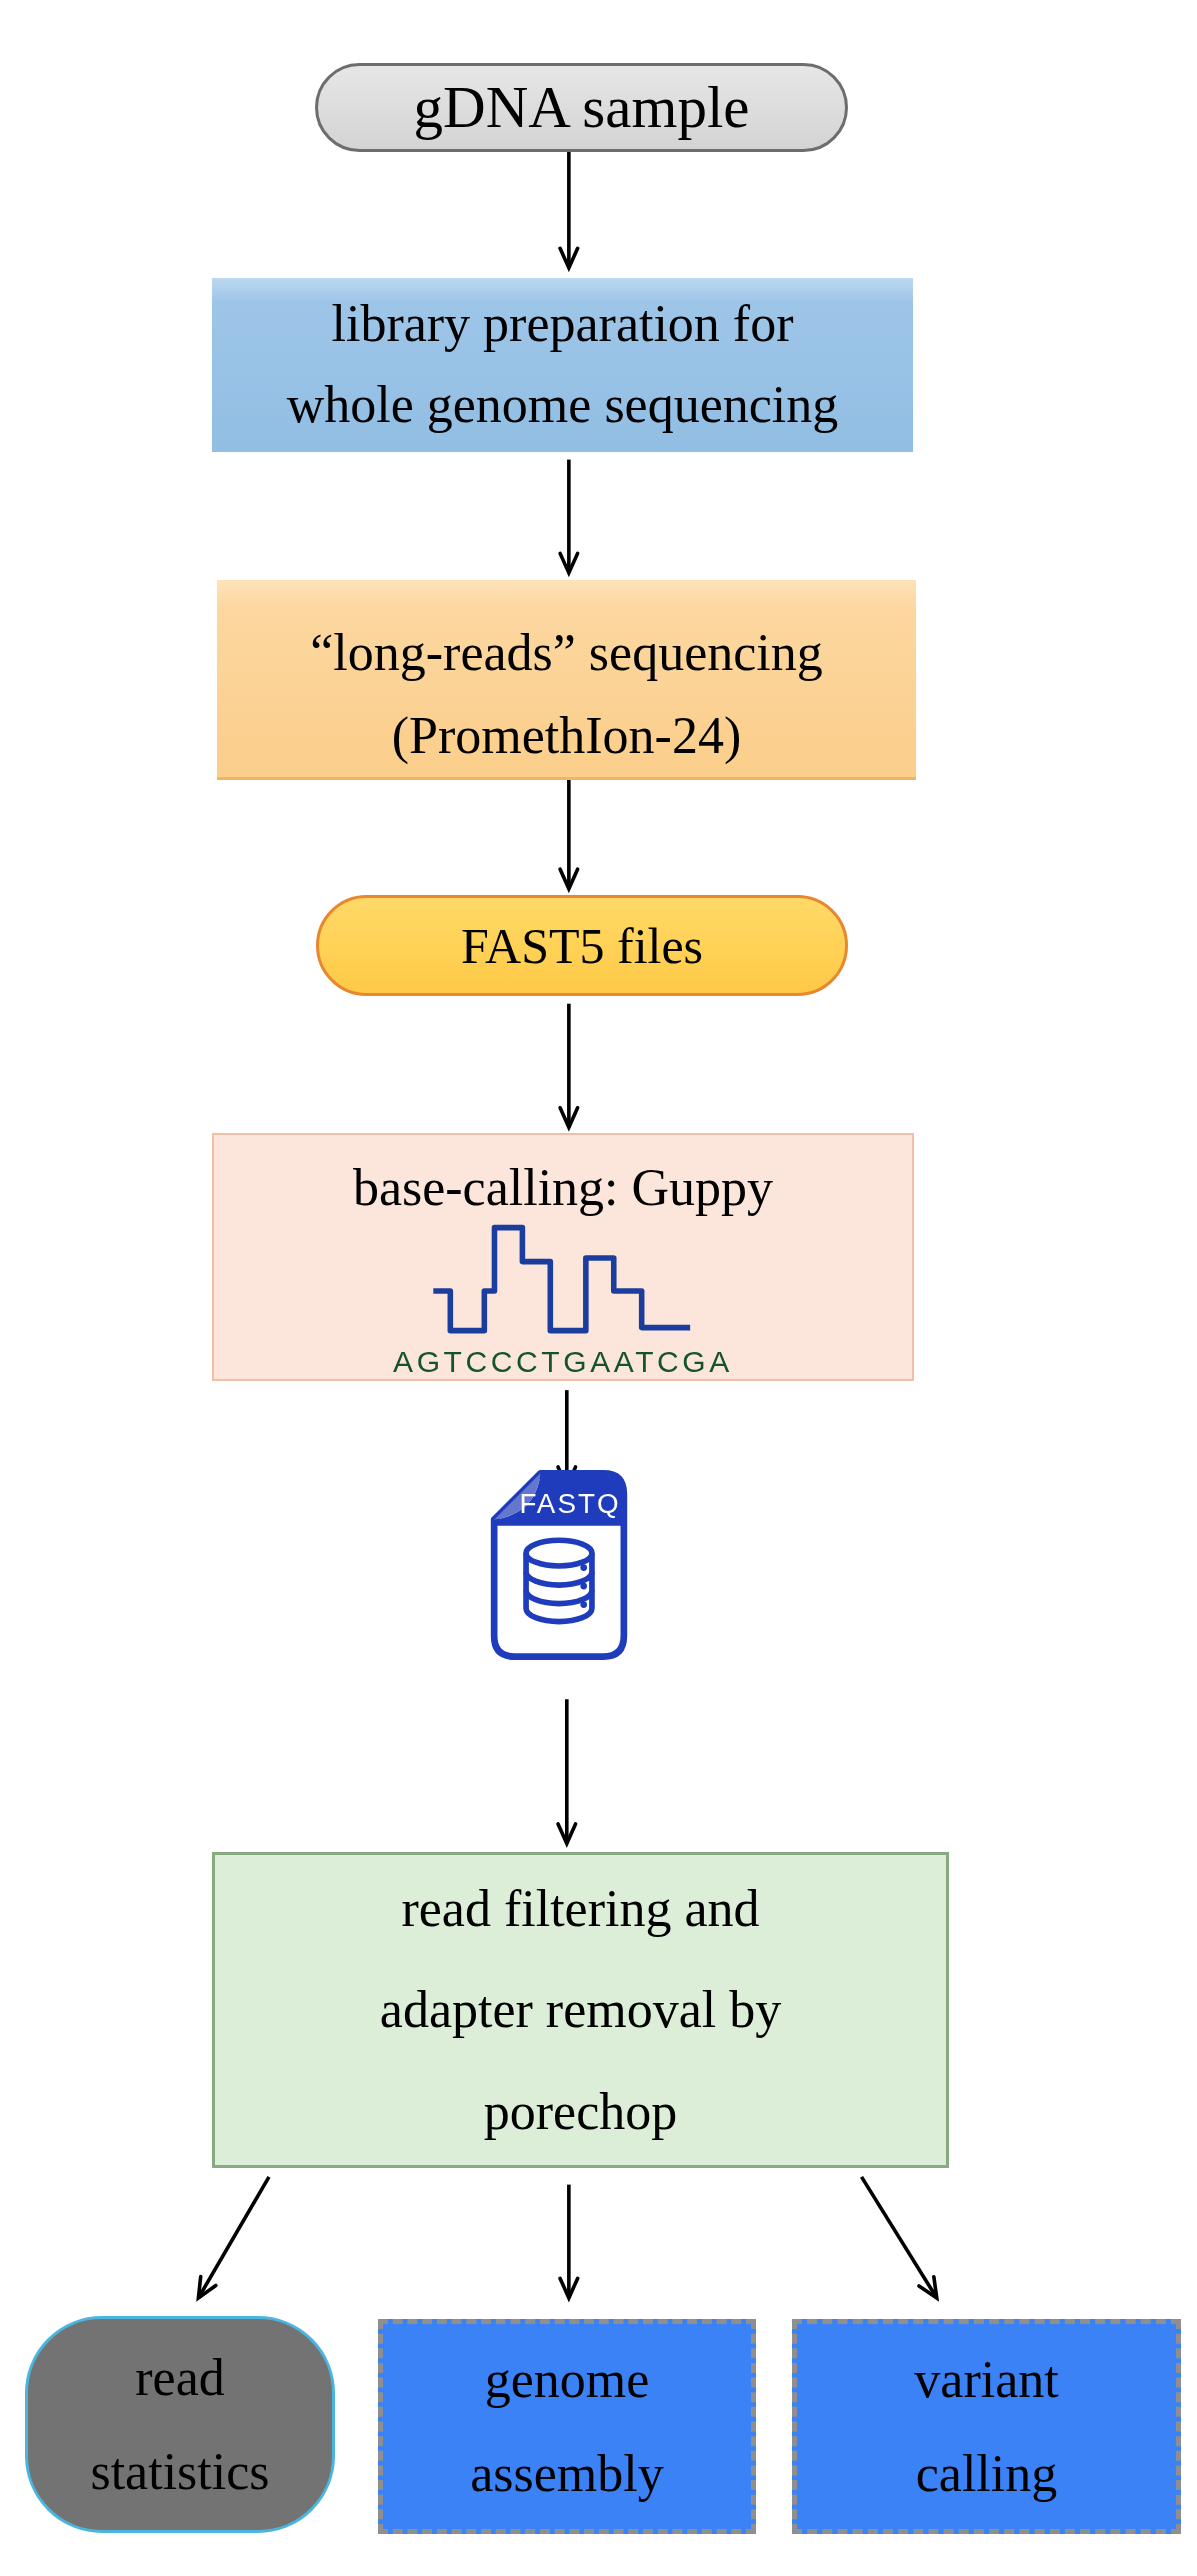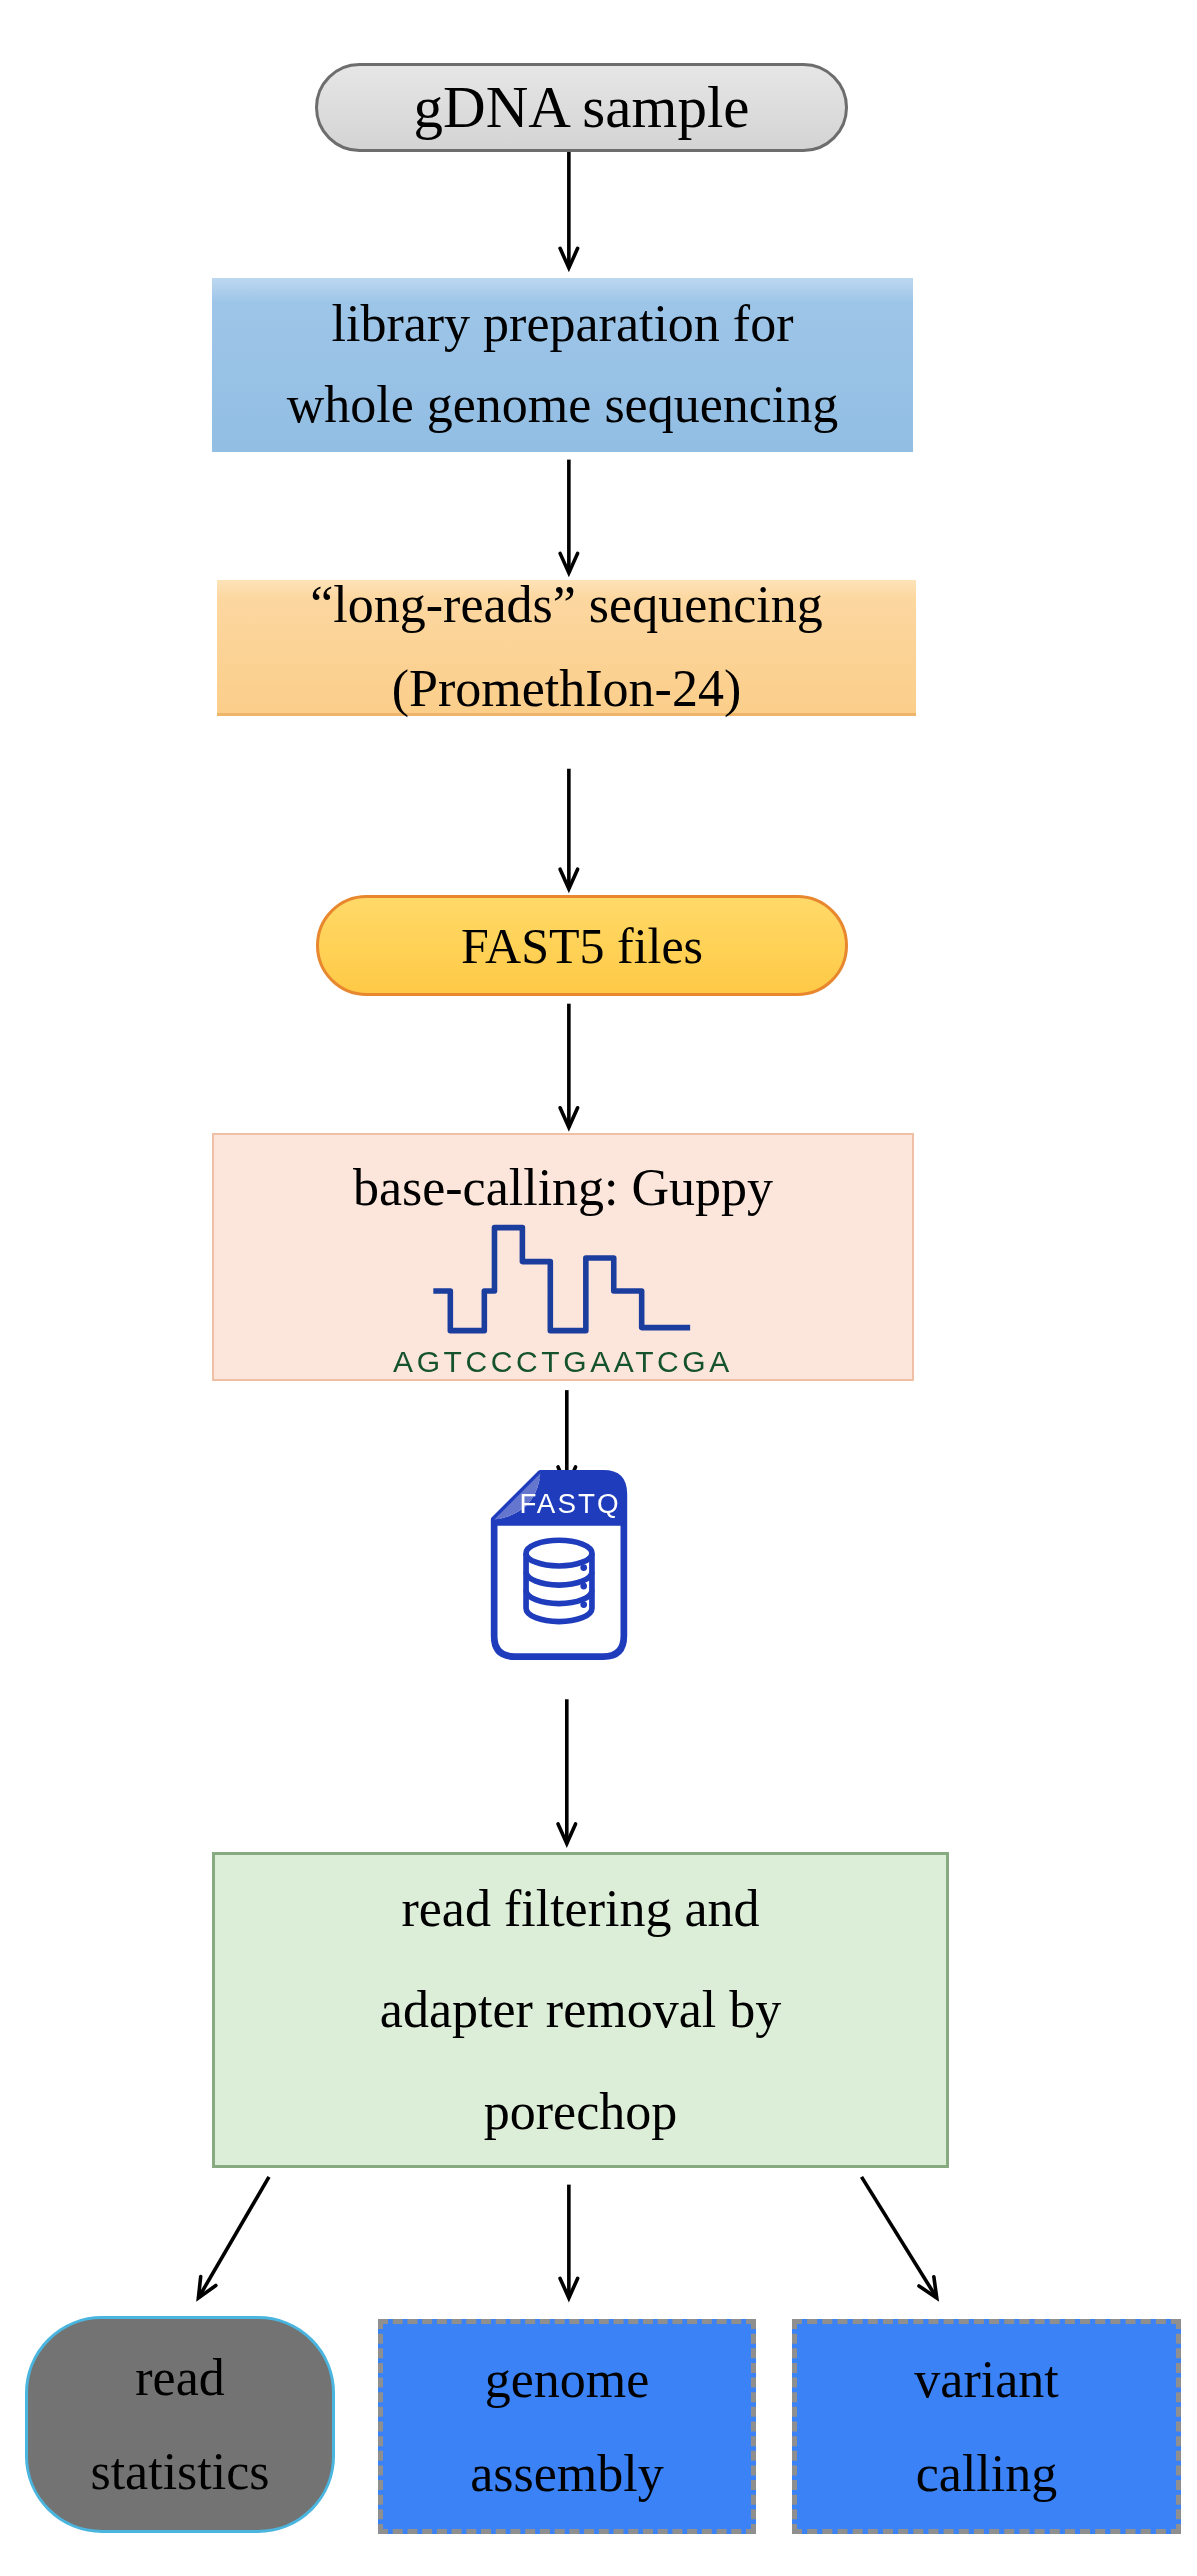--- a/index.html
+++ b/index.html
@@ -33,24 +33,24 @@
 
   
   .library {
     left:212px; top:278px; width:701px; height:174px;
     background:linear-gradient(180deg,#bdd8f0 0%,#9dc5e8 14%,#92bee3 100%);
     font-size:52px; line-height:1.55;
   }
 
   
   .longreads {
-    left:217px; top:580px; width:699px; height:136px;
+    left:217px; top:580px; width:699px; height:200px;
     background:linear-gradient(180deg,#fee3b8 0%,#fcd7a0 14%,#fbce8a 100%);
     border-bottom:3.1px solid #eeb469;
-    font-size:52px; line-height:1.6;
+    font-size:52px; line-height:1.6;justify-content:flex-end;
   }
 
   
   .fast5 {
     left:316px; top:895px; width:532px; height:101px;
     background:linear-gradient(180deg,#ffd968 0%,#ffd155 55%,#fec946 100%);
     border:3.1px solid #e8872e; border-radius:52px;
     font-size:50px;
   }
 

